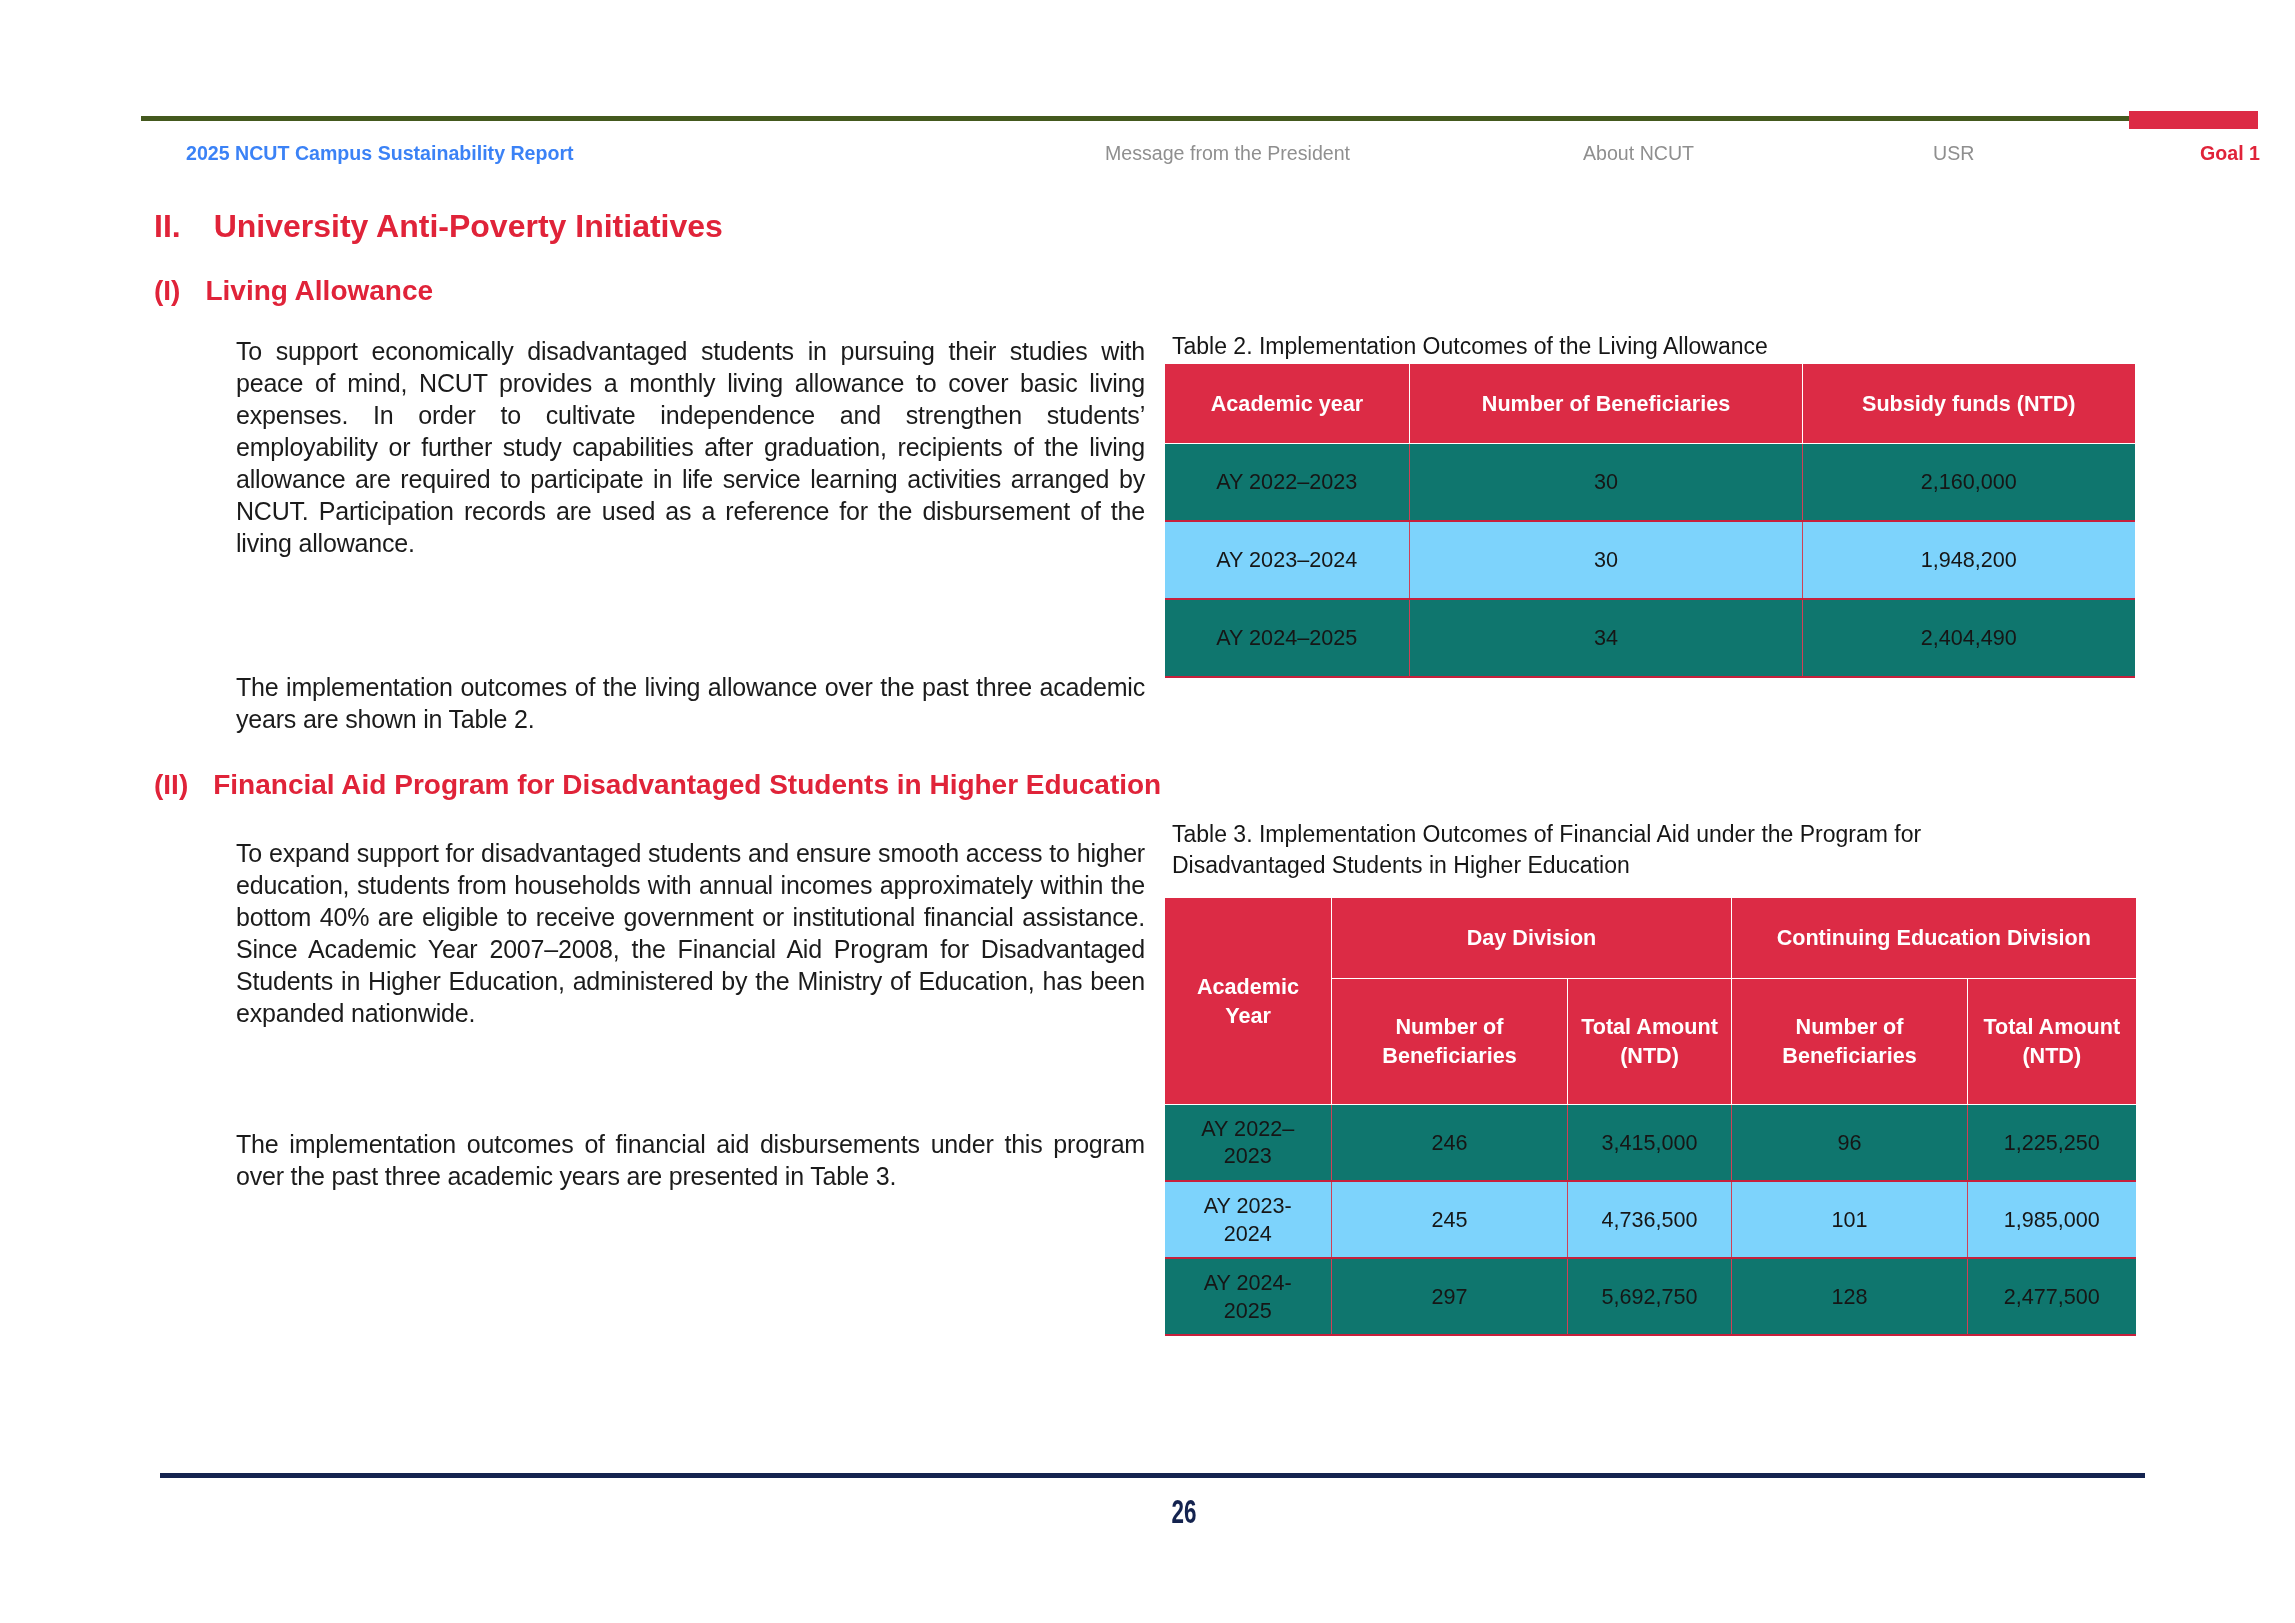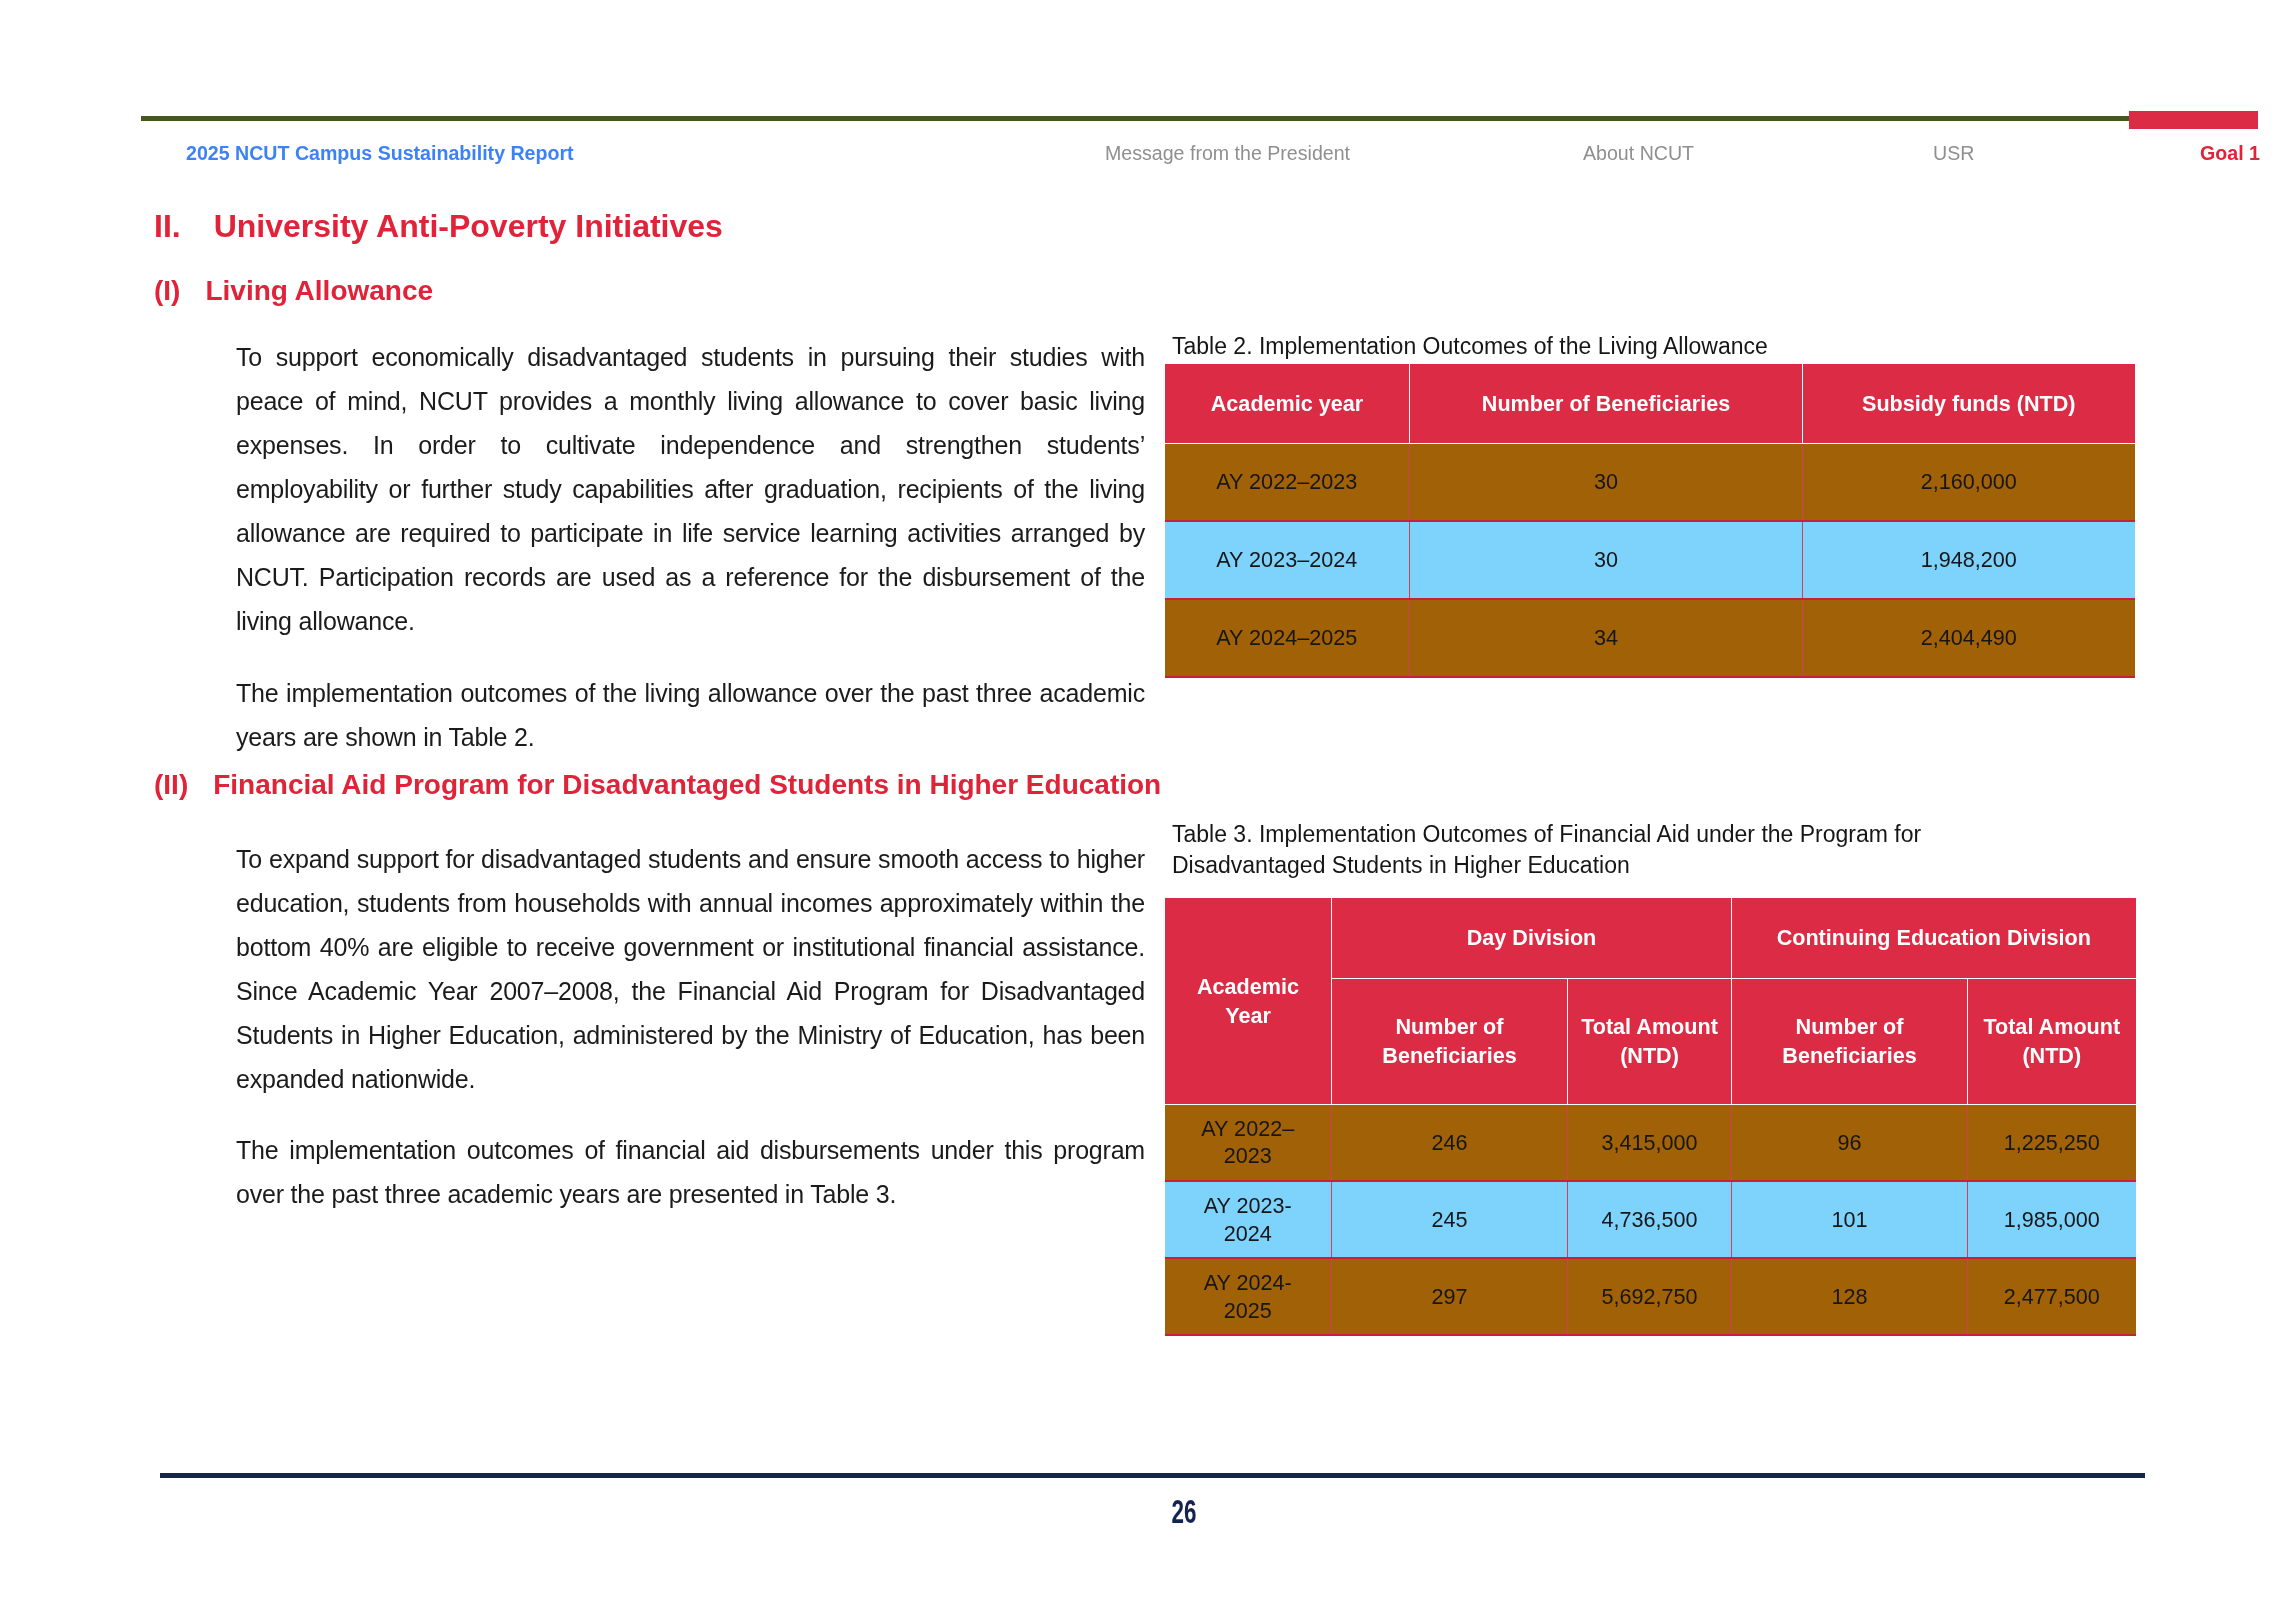--- a/index.html
+++ b/index.html
@@ -37,21 +37,21 @@
   .h-sub {
     position: absolute; left: 154px;
     color: #E02339; font-weight: bold; font-size: 28px; white-space: nowrap;
   }
   .h-sub1 { top: 275px; }
   .h-sub2 { top: 769px; }
   .h-sub .h-num { display: inline-block; margin-right: 25px; }
   
   .body-text {
     position: absolute; left: 236px; width: 909px;
-    font-size: 25px; line-height: 44px; color: #1b1b1b;
+    font-size: 25px; line-height: 32px; color: #1b1b1b;
     text-align: justify; text-align-last: left;
     letter-spacing: -0.2px;
   }
   .p1 { top: 335px; }
   .p2 { top: 671px; }
   .p3 { top: 837px; }
   .p4 { top: 1128px; }
   
   .tbl-caption {
     position: absolute; left: 1172px;
@@ -68,21 +68,21 @@
   #t3 { left: 1164px; top: 898px; }
   th {
     background: #DC2B45; color: #ffffff; font-weight: bold;
     font-size: 21.6px; line-height: 29px; text-align: center; vertical-align: middle;
     border-left: 1.3px solid #ffffff; border-bottom: 1.3px solid #ffffff;
     padding: 0 7.9px;
   }
   td {
     font-size: 21.6px; color: #161616; text-align: center; vertical-align: middle;
     border-bottom: 2.6px solid #C7203C;
-    background: #a16207; line-height: 27.5px;
+    background: #0f766e; line-height: 27.5px;
   }
   td + td { border-left: 1.3px solid #D04056; }
   tr.row-alt td { background: #7dd3fc; }
   #t2 thead tr { height: 79px; }
   #t2 tbody tr { height: 78px; }
   #t3 thead tr.g-row { height: 80px; }
   #t3 thead tr.s-row { height: 126px; }
   #t3 tbody tr { height: 77px; }
   #t3 td.ay { padding: 0 17px; }
   .wrap-limit { display: inline-block; max-width: 327px; text-align: center; }

